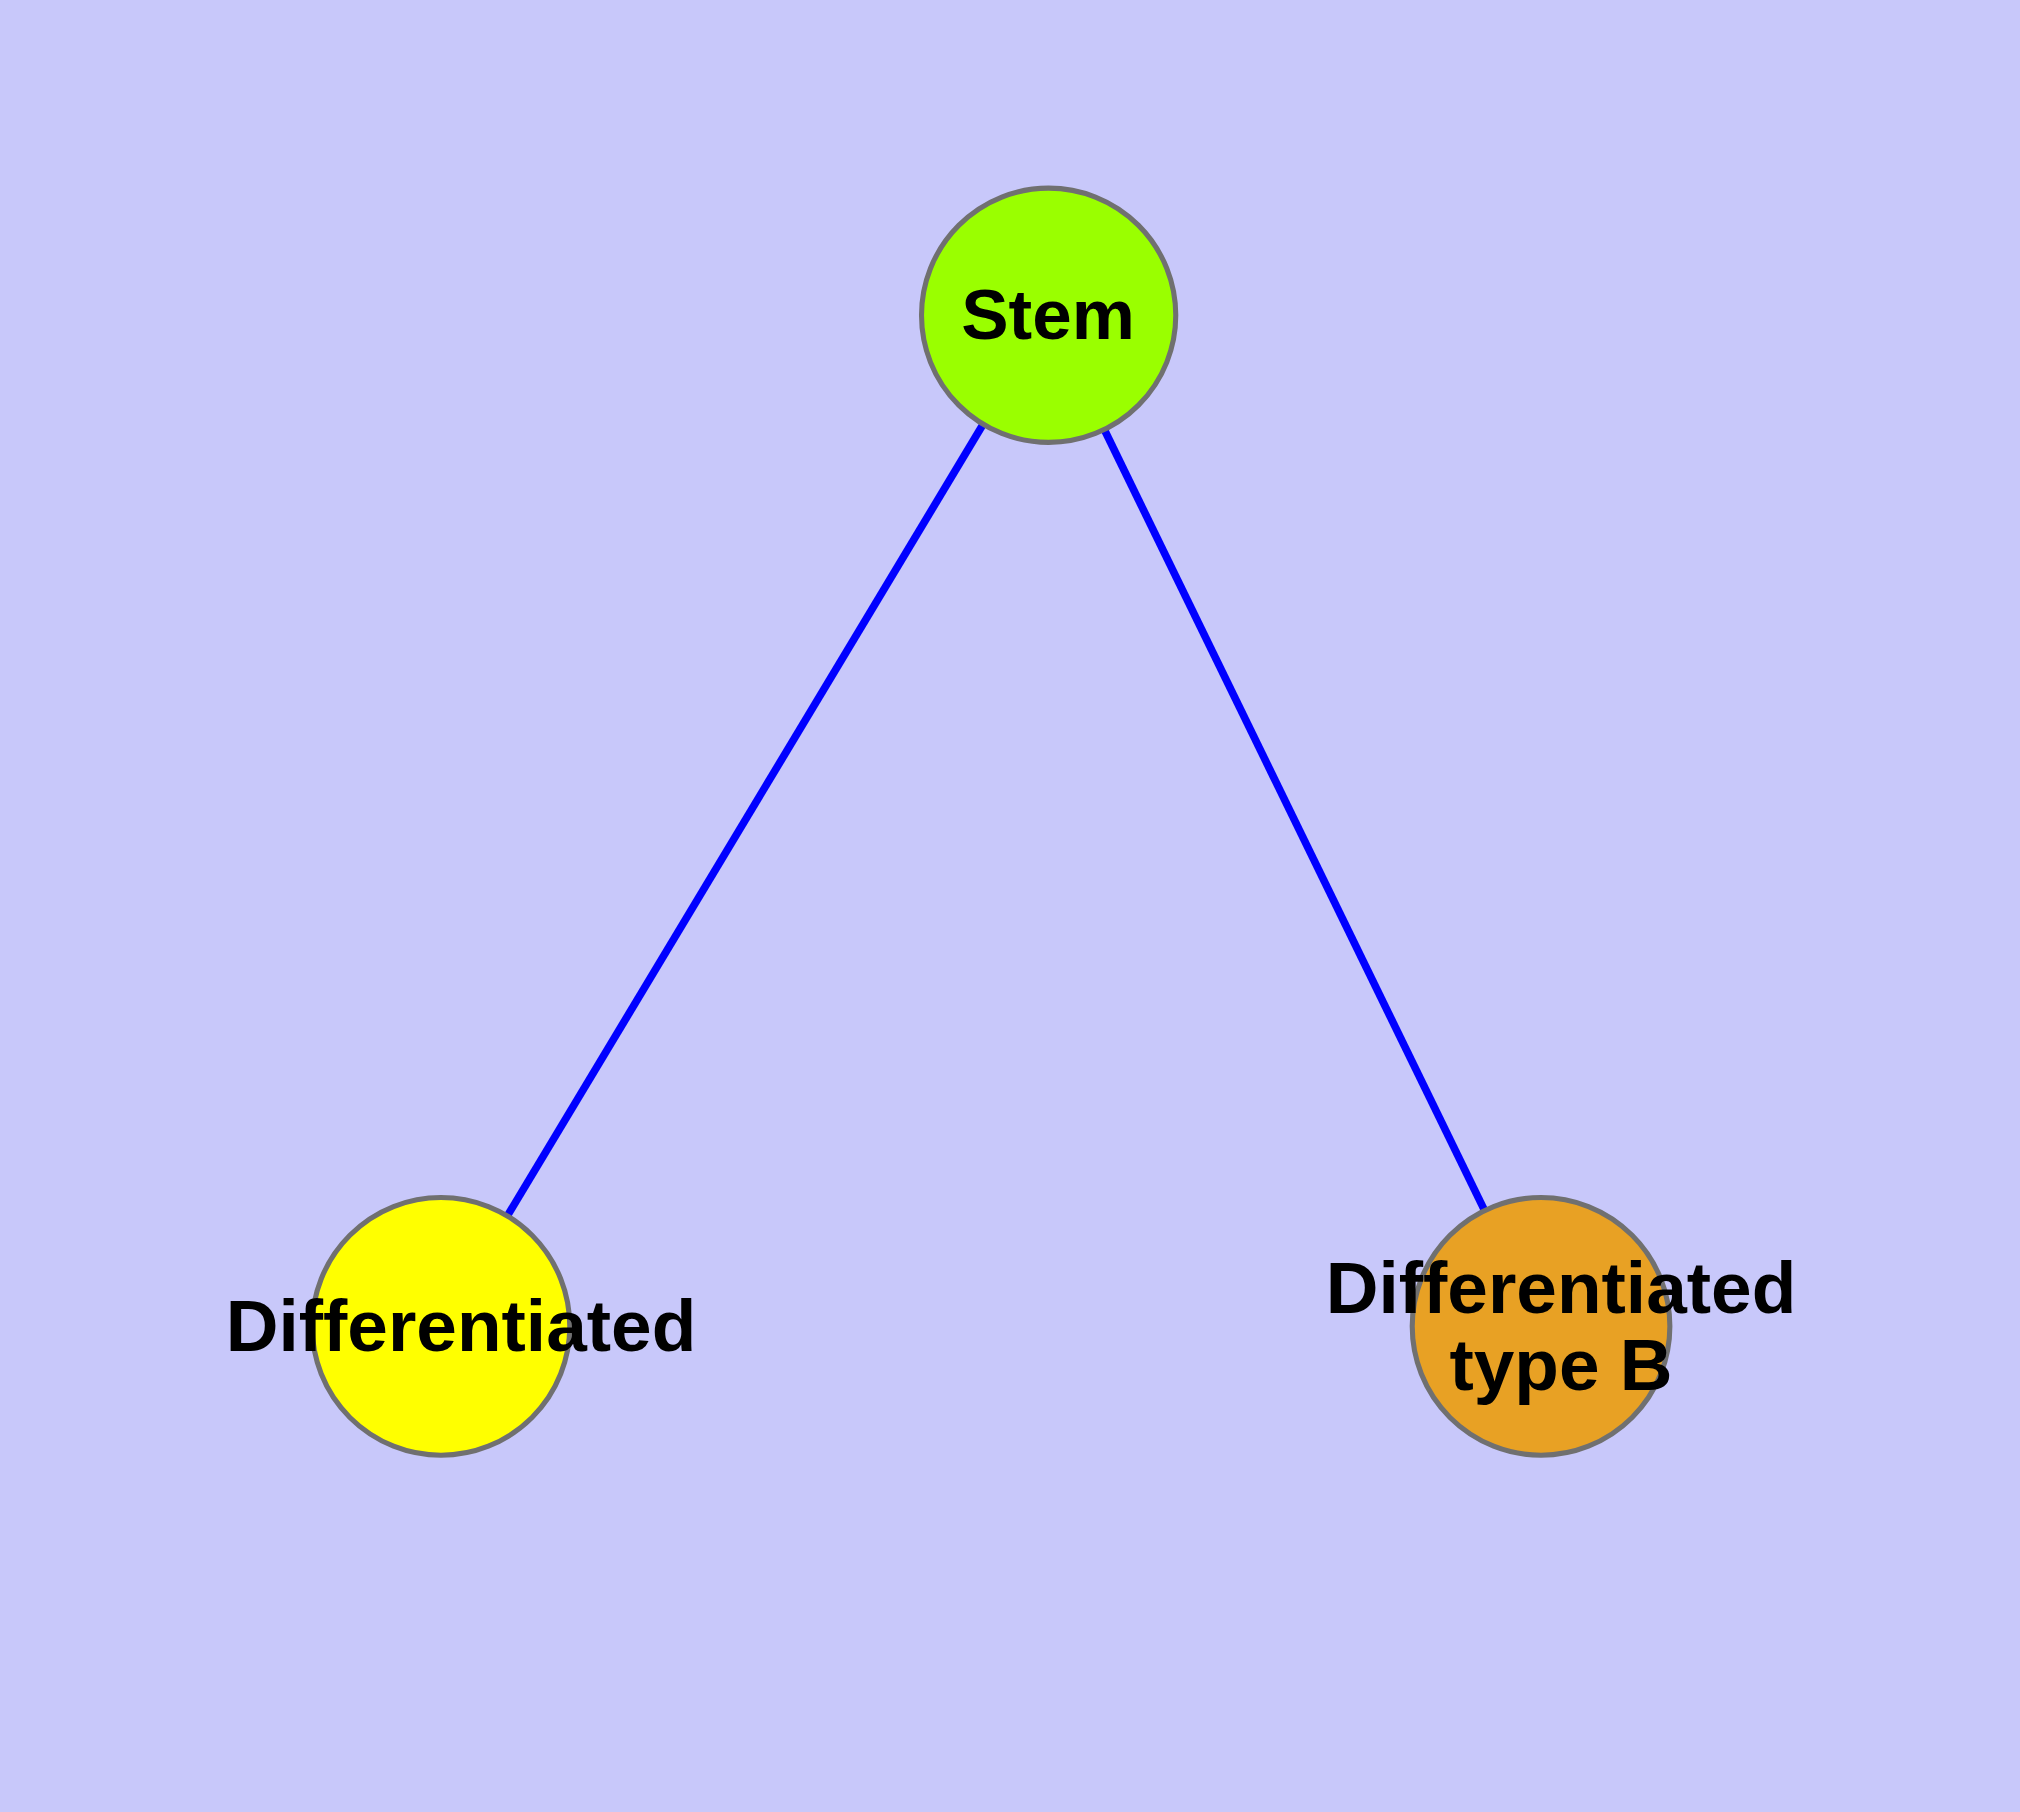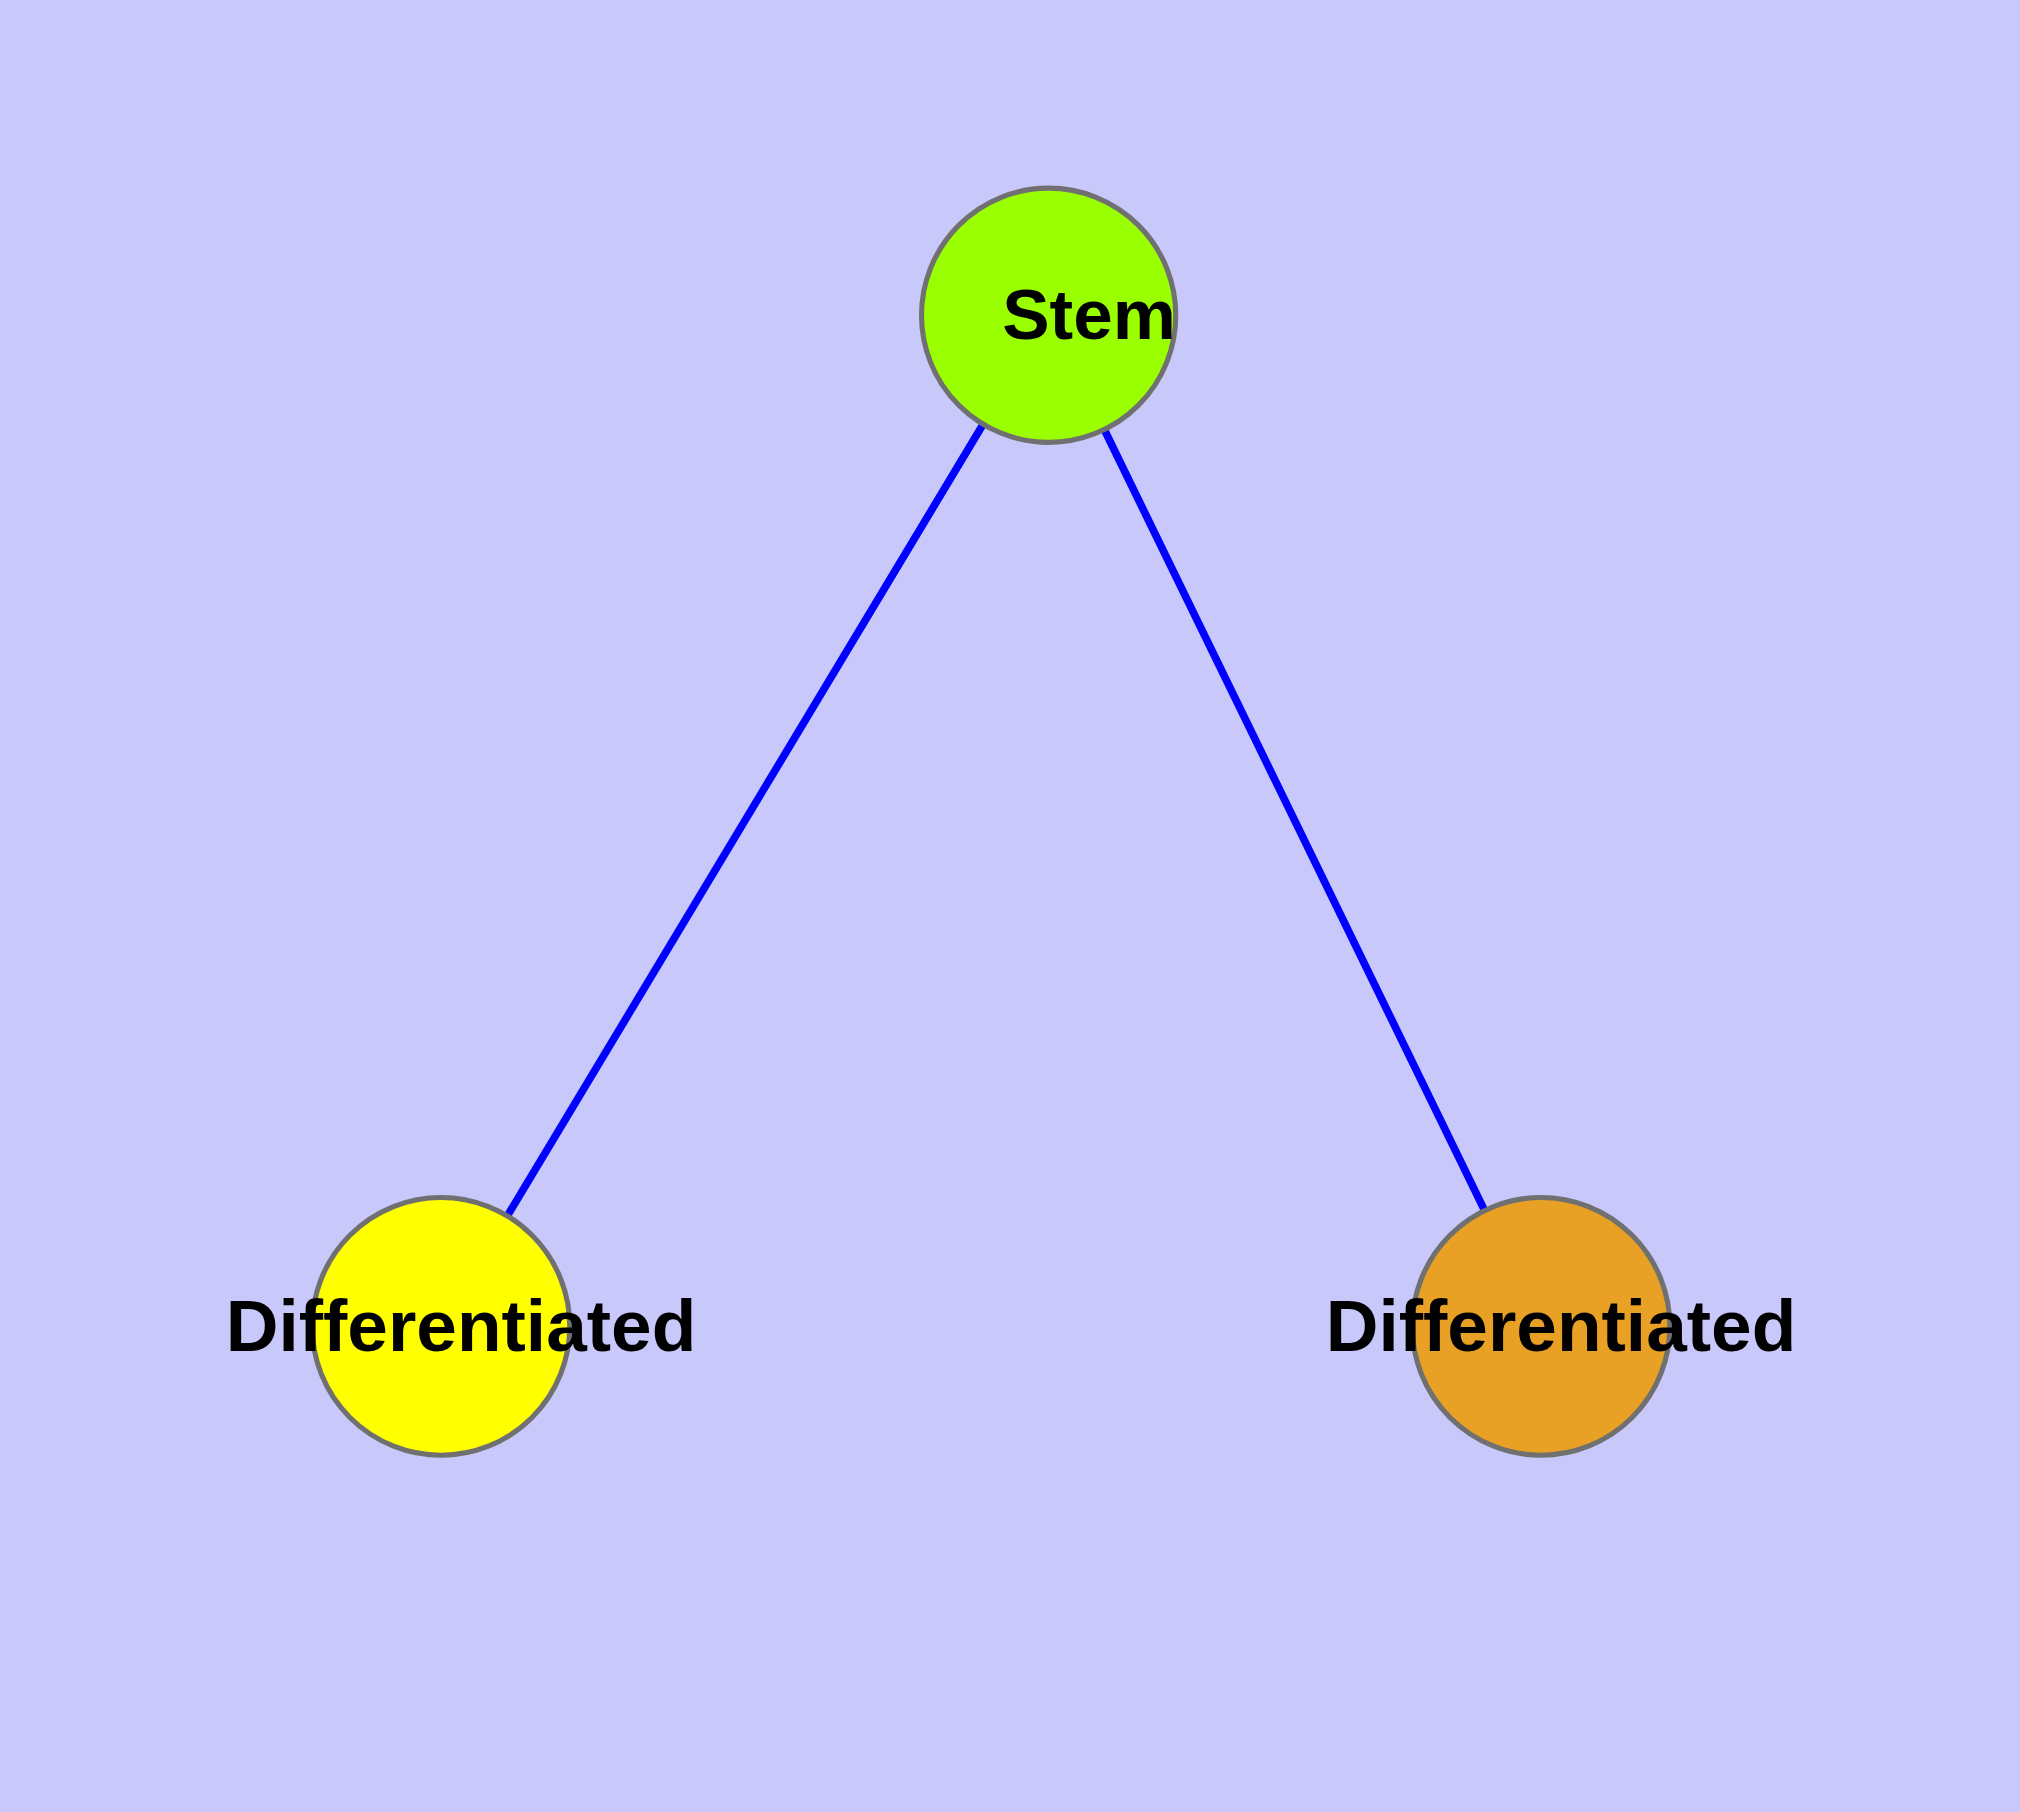--- a/index.html
+++ b/index.html
@@ -33,21 +33,20 @@
     text-align: center;
     font-weight: bold;
     color: #000000;
     line-height: 1.06;
     white-space: pre;
     pointer-events: none;
     transform: translate(-50%, -50%);
   }
   .label-stem {
     font-size: 71px;
-    margin-left: 41px;
   }
   .label-leaf {
     font-size: 73px;
     margin-left: 20px;
   }
 </style>
 </head>
 <body>
 
 <div id="canvas" style="width: 2021px; height: 1812px;">
@@ -62,17 +61,17 @@
     <g id="node-layer">
         <circle cx="1237" cy="372" r="150" fill="#9aff00" stroke="#707070" stroke-width="6"></circle>
         <circle cx="520" cy="1565" r="152" fill="#ffff00" stroke="#707070" stroke-width="6"></circle>
         <circle cx="1818" cy="1565" r="152" fill="#e8a124" stroke="#707070" stroke-width="6"></circle>
       </g>
   </svg>
 
   <div id="label-layer">
       <div class="node-label label-stem" style="left: 1048px; top: 315px; font-size: 71px; color: rgb(0, 0, 0);"><div>Stem</div></div>
       <div class="node-label label-leaf" style="left: 441px; top: 1326px; font-size: 73px; color: rgb(0, 0, 0);"><div>Differentiated</div></div>
-      <div class="node-label label-leaf" style="left: 1541px; top: 1326px; font-size: 73px; color: rgb(0, 0, 0);"><div>Differentiated</div></div>
+      <div class="node-label label-leaf" style="left: 1541px; top: 1326px; font-size: 73px; color: rgb(0, 0, 0);"><div>Differentiated</div><div>type B</div></div>
     </div>
 
 </div>
 
 
 </body></html>

